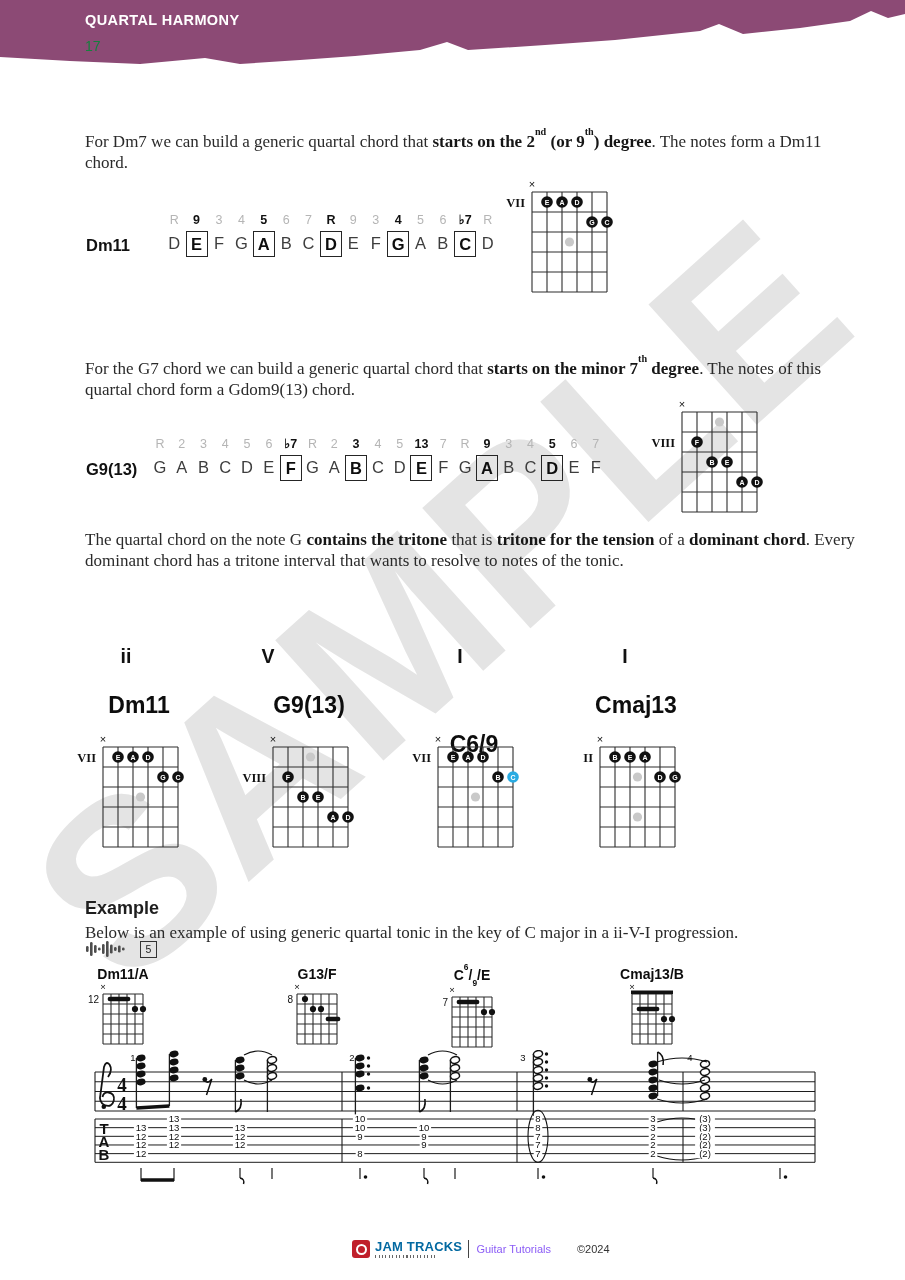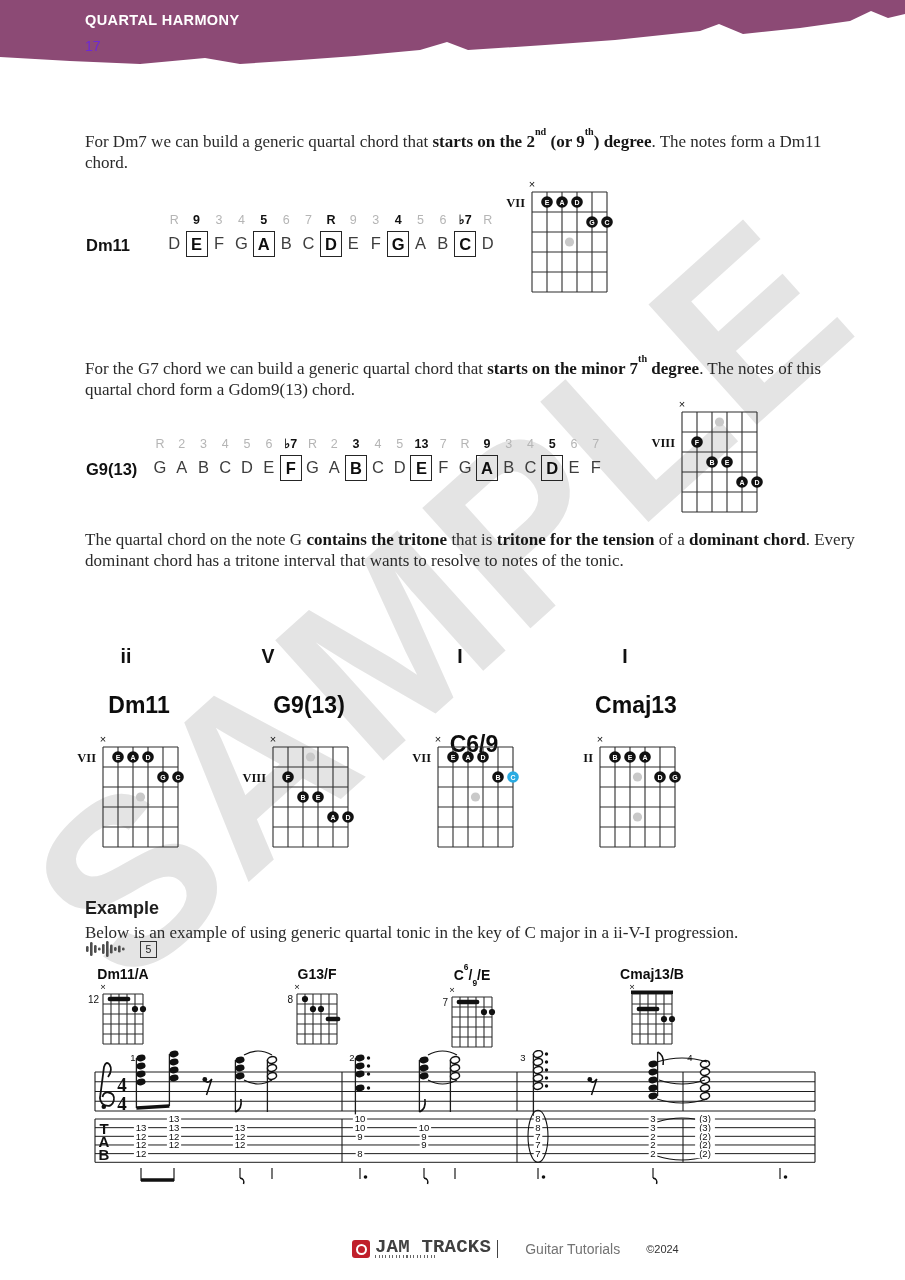--- a/index.html
+++ b/index.html
@@ -4,21 +4,21 @@
 <style>
   html,body{margin:0;padding:0;background:#fff;}
   .page{position:relative;width:905px;height:1280px;background:#fff;overflow:hidden;
         font-family:"Liberation Sans",sans-serif;color:#262626;}
   .layer{position:absolute;z-index:1;}
   .watermark{position:absolute;z-index:0;left:440px;top:600px;
     transform:translate(-50%,-50%) rotate(-42deg);
     font-size:235px;font-weight:700;letter-spacing:2px;color:#e4e4e4;white-space:nowrap;}
   .hdr{position:absolute;left:0;top:0;width:905px;height:76px;z-index:2;}
   .hdr-title{position:absolute;left:85px;top:12px;color:#fff;font-size:14.5px;font-weight:700;letter-spacing:.4px;}
-  .hdr-page{position:absolute;left:85px;top:38px;color:#6d28d9;font-size:14px;}
+  .hdr-page{position:absolute;left:85px;top:38px;color:#15803d;font-size:14px;}
   h2.sec{margin:0;font-size:18px;font-weight:600;color:#1e1e1e;}
   p.body{margin:0;font-size:17px;line-height:21px;color:#2a2a2a;font-family:Liberation Serif, serif;}
   b{font-weight:700;color:#161616;}
   sup{font-size:60%;position:relative;top:-.5em;}
   sub{font-size:60%;position:relative;top:.25em;}
   .nr-label{font-size:16.5px;font-weight:700;color:#111;}
   .nrow{display:flex;}
   .nrc{display:flex;flex-direction:column;align-items:center;width:var(--cw);}
   .nrd{font-size:12.5px;height:16px;line-height:16px;}
   .nrd.gr{color:#b5b5b5;}
@@ -30,25 +30,25 @@
   .cname{position:absolute;transform:translateX(-50%);font-size:23px;font-weight:700;color:#0d0d0d;}
   .mini{position:absolute;width:86px;top:966px;text-align:center;}
   .mini .mname{font-size:14px;font-weight:700;color:#0d0d0d;margin-bottom:1px;}
   .mini svg{display:block;margin-left:7px;}
   .audio{display:flex;align-items:center;gap:5px;}
   .audio-num{width:15px;height:15px;border:1.3px solid #333;display:flex;align-items:center;
              justify-content:center;font-size:10.5px;color:#222;}
   .foot{position:absolute;left:352px;top:1240px;display:flex;align-items:center;z-index:1;}
   .flogo{width:18px;height:18px;background:#c01f2b;border-radius:3px;position:relative;margin-right:5px;}
   .flogo .ring{position:absolute;left:3.5px;top:3.5px;width:7px;height:7px;border:2.4px solid #fff;border-radius:50%;}
-  .fbrand{font-size:19px;font-weight:800;color:#404040;letter-spacing:.2px;line-height:12px;font-family:Liberation Mono, monospace;}
+  .fbrand{font-size:13px;font-weight:800;color:#0369a1;letter-spacing:.2px;line-height:12px;}
   .fstrip{height:3px;width:62px;margin-top:2px;
           background:repeating-linear-gradient(90deg,#666 0 1px,transparent 1px 3.5px);}
   .fdiv{width:1.2px;height:18px;background:#444;margin:0 7px 0 6px;}
-  .fsub{font-size:14px;color:#737373;margin-left:20px;}
+  .fsub{font-size:11px;color:#8b5cf6;}
   .fcopy{font-size:11px;color:#333;margin-left:26px;}
 </style>
 </head>
 <body>
 
 <div class="page">
 
   <div class="watermark">SAMPLE</div>
 
   <div class="hdr">

